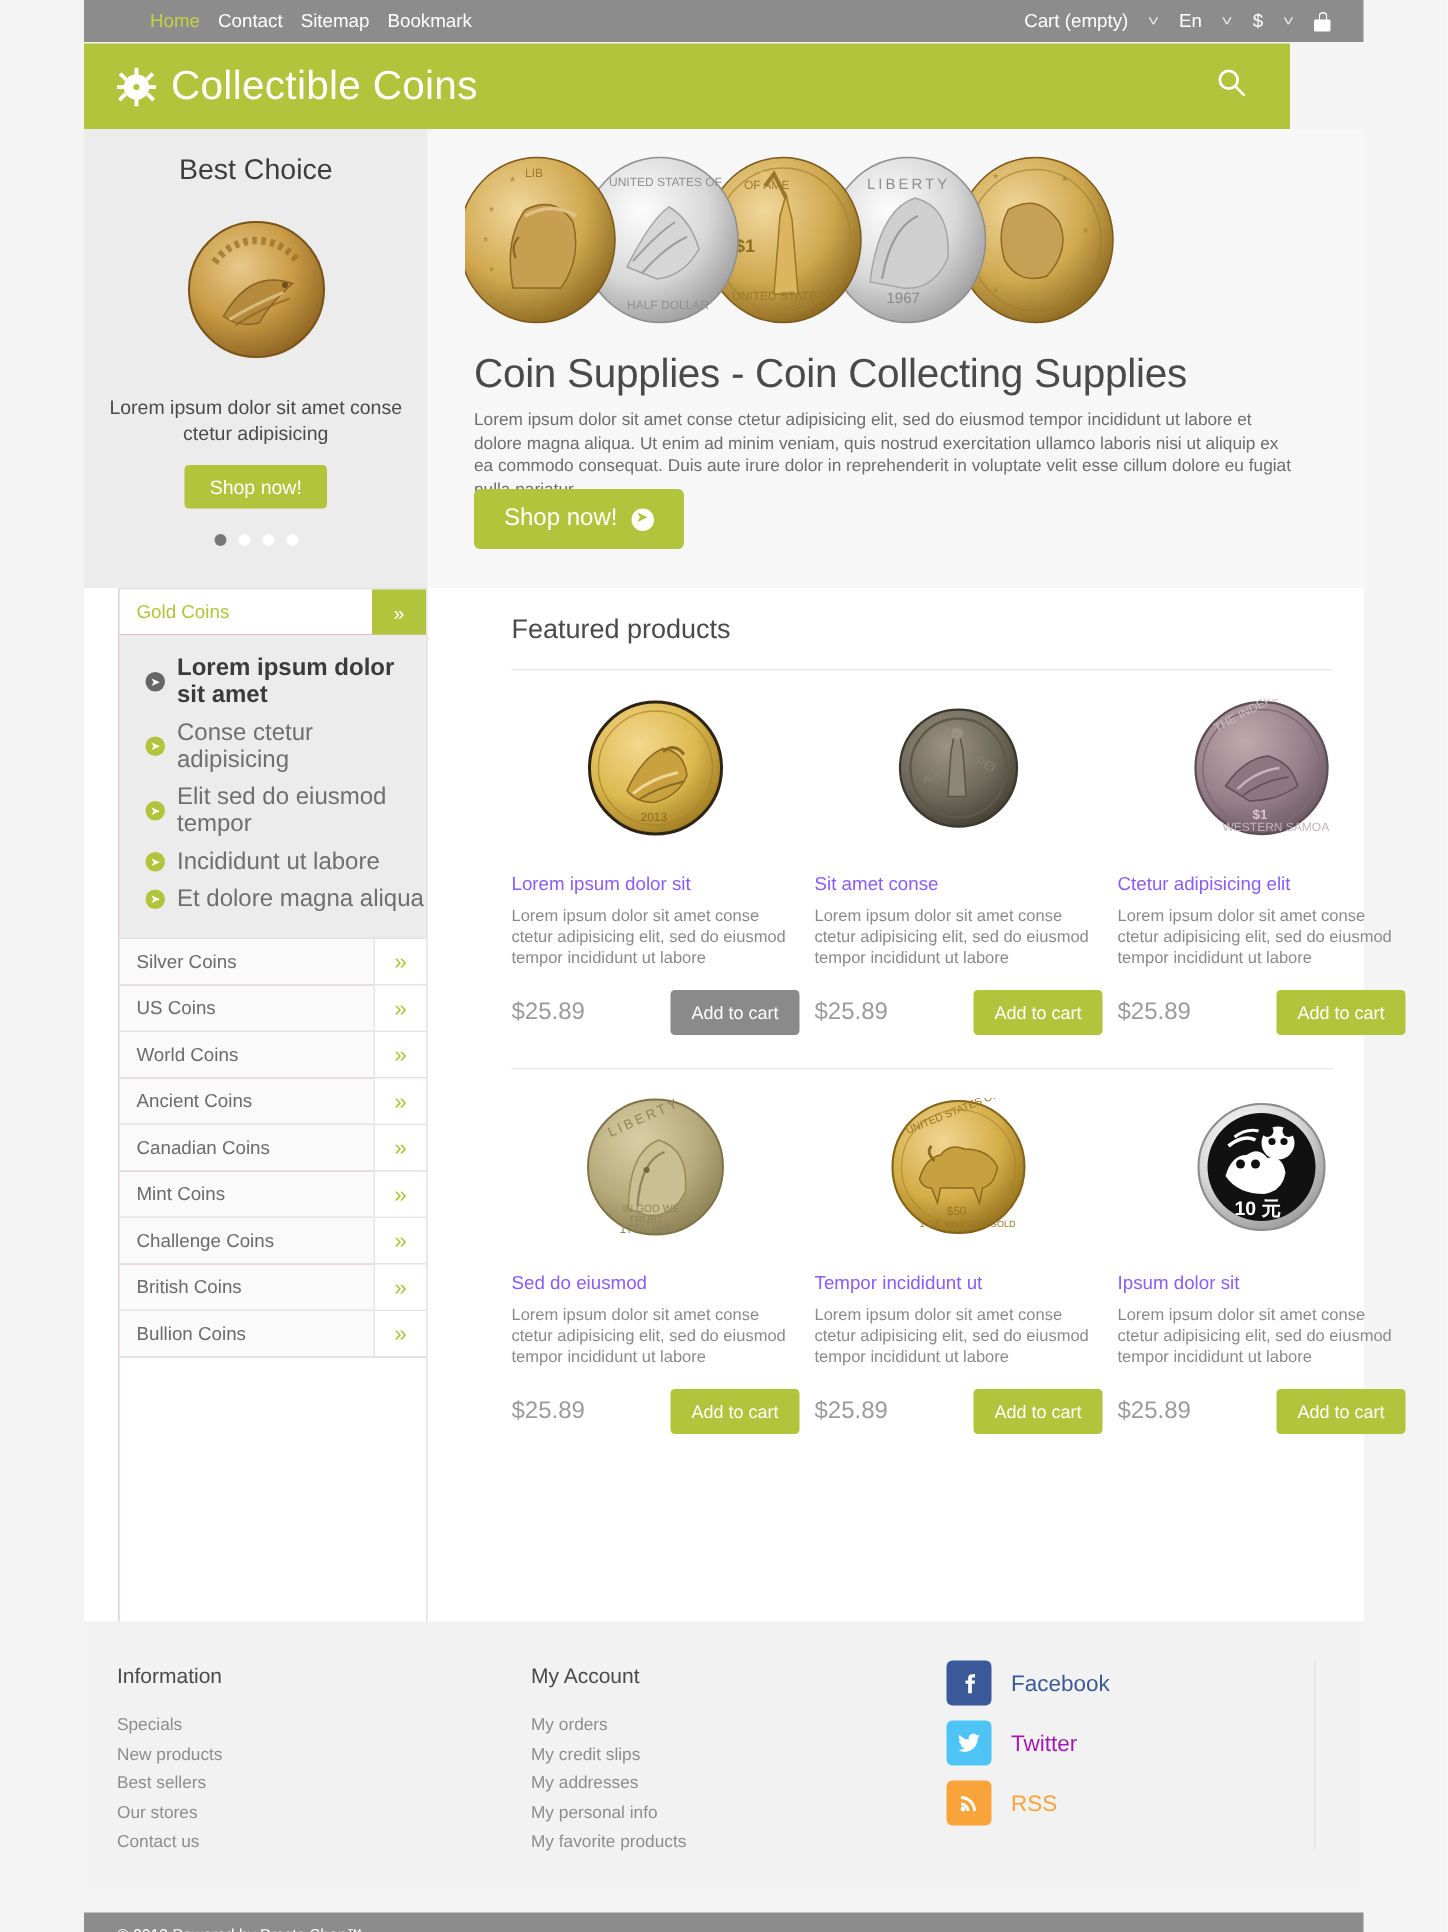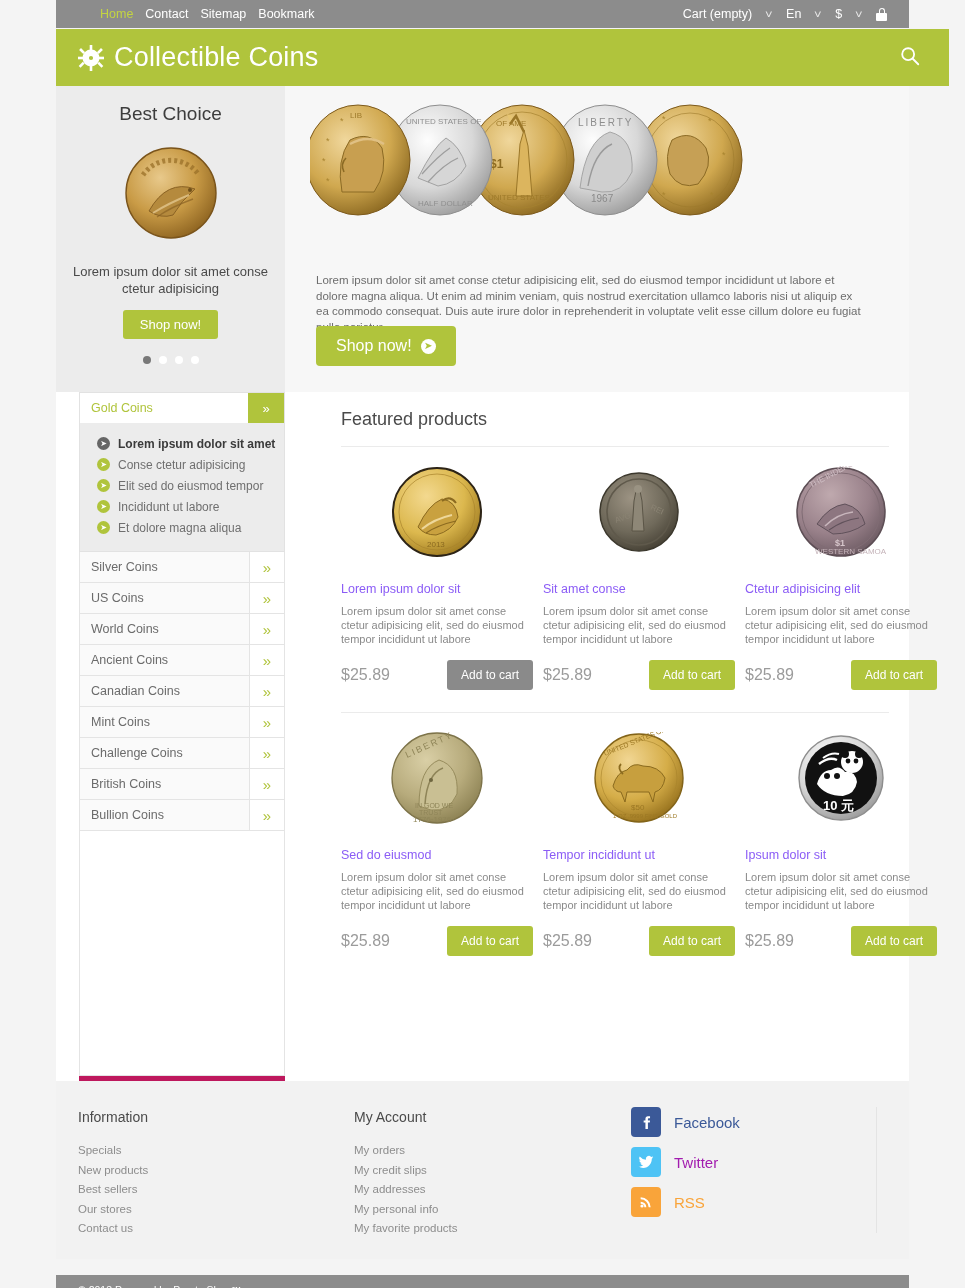--- a/index.html
+++ b/index.html
@@ -29,21 +29,21 @@
   .chev { font-size: 10px; color: #e8e8e8; display: inline-block; transform: scaleX(1.3); }
   .lockicon {
     width: 11px; height: 13px; position: relative; display: inline-block;
   }
   .lockicon .body { position: absolute; bottom: 0; left: 0; width: 11px; height: 8px; background: #fff; border-radius: 1px; }
   .lockicon .shackle { position: absolute; top: 0; left: 2.5px; width: 6px; height: 6px;
     border: 1.6px solid #fff; border-bottom: none; border-radius: 3px 3px 0 0; }
 
   
   .header {
-    position: absolute; left: 56px; top: 29px; width: 893px; height: 57px;
+    position: absolute; left: 56px; top: 29px; width: 804px; height: 57px;
     background: #b0c43c;
     display: flex; align-items: center;
   }
   .logo { display: flex; align-items: center; gap: 10px; padding-left: 22px; }
   .logo-mark { width: 26px; height: 26px; }
   .logo-text {
     color: #ffffff; font-size: 27px; letter-spacing: .2px; font-weight: 400;
   }
   .search-btn { margin-left: auto; padding-right: 28px; cursor: pointer; }
 
@@ -106,21 +106,21 @@
     align-items: center; justify-content: center; font-size: 13px; cursor: pointer;
   }
   .sublist { background: #ececec; border: 1px solid #e2e2e2; border-top: none; padding: 10px 0 13px; }
   .sublist li { list-style: none; display: flex; align-items: center; gap: 8px; padding: 3.5px 0 3.5px 17px; }
   .sub-dot {
     width: 13px; height: 13px; border-radius: 50%; background: #b0c43c; color: #fff;
     display: inline-flex; align-items: center; justify-content: center;
     font-size: 8px; flex: none;
   }
   .sub-dot.dark { background: #666666; }
-  .sublist .t { font-size: 12px; color: #6f6f6f; }
+  .sublist .t { font-size: 16px; color: #6f6f6f; }
   .sublist .t.strong { color: #3b3b3b; font-weight: bold; }
 
   .cat-item {
     display: flex; height: 31px; border: 1px solid #e4e4e4; border-top: none;
     background: #fafafa;
   }
   .cat-item:first-of-type { border-top: 1px solid #e4e4e4; }
   .cat-item .label { flex: 1; display: flex; align-items: center; padding-left: 11px; font-size: 12.5px; color: #6b6b6b; }
   .cat-item .chev2 { width: 35px; background: #fff; border-left: 1px solid #e4e4e4;
     display: flex; align-items: center; justify-content: center; color: #b0c43c; font-size: 15px; cursor: pointer; }
@@ -312,20 +312,21 @@
           <path d="M36 58 Q30 64 34 72" fill="none" stroke="#8b6a24" stroke-width="1.6"></path>
           <g fill="#a8842f">
             <text x="16" y="44" font-size="9">*</text>
               <text x="12" y="64" font-size="9">*</text>
             <text x="16" y="84" font-size="9">*</text>
               <text x="30" y="24" font-size="9">*</text>
           </g>
           <text x="40" y="18" font-size="8" fill="#9e7a2a">LIB</text>
         </svg>
       </div>
+      <h1>Coin Supplies - Coin Collecting Supplies</h1>
       <p>Lorem ipsum dolor sit amet conse ctetur adipisicing elit, sed do eiusmod tempor incididunt ut labore et dolore magna aliqua. Ut enim ad minim veniam, quis nostrud exercitation ullamco laboris nisi ut aliquip ex ea commodo consequat. Duis aute irure dolor in reprehenderit in voluptate velit esse cillum dolore eu fugiat nulla pariatur.</p>
       <button class="btn-green banner-btn">
         <span>Shop  now!</span>
         <span class="arrow-circle">➤</span>
       </button>
     </div>
 
     <div class="catcol">
       <div class="cat-active-head">
         <span class="label">Gold Coins</span>

